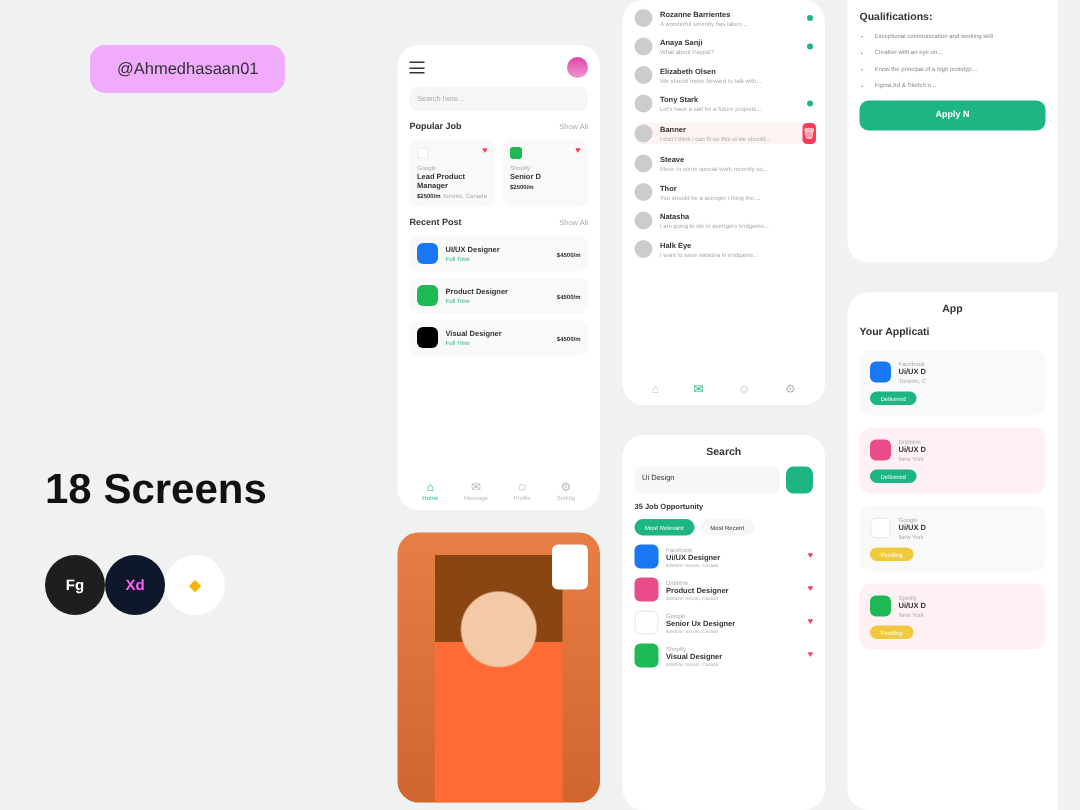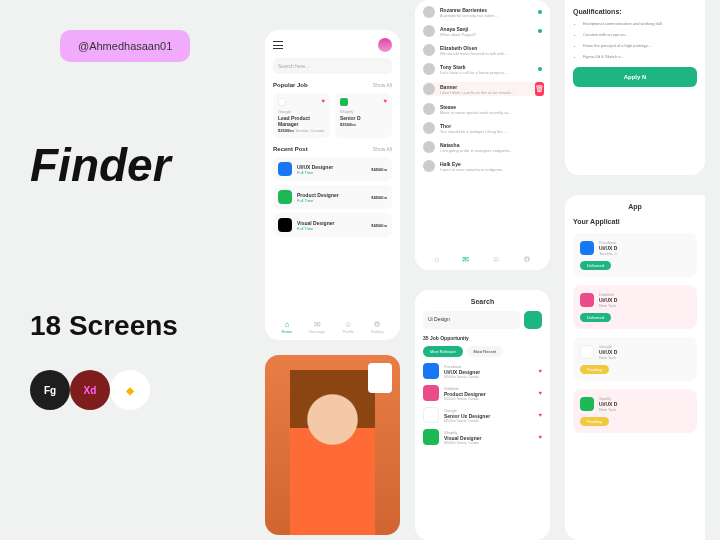--- a/index.html
+++ b/index.html
@@ -5,21 +5,21 @@
 *{margin:0;padding:0;box-sizing:border-box;font-family:-apple-system,BlinkMacSystemFont,sans-serif}
 body{background:#f0f2f1;width:720px;height:540px;overflow:hidden;position:relative}
 .handle{position:absolute;top:30px;left:60px;background:#f0abfc;border-radius:10px;padding:10px 18px;font-size:11px;color:#333}
 .hero{position:absolute;top:100px;left:30px}
 .hero h1{font-family:Georgia,serif;font-weight:900;font-style:italic;font-size:46px;line-height:0.95;color:#111}
 .sub{font-size:11px;letter-spacing:3px;color:#555;margin-top:14px;font-weight:500}
 .count{position:absolute;top:310px;left:30px;font-size:28px;font-weight:900;color:#111}
 .tools{position:absolute;top:370px;left:30px;display:flex;gap:0}
 .tool{width:40px;height:40px;border-radius:50%;background:#fff;display:flex;align-items:center;justify-content:center;font-size:10px;font-weight:700}
 .tool.fg{background:#1e1e1e;color:#fff}
-.tool.xd{background:#7f1d1d;color:#ff61f6}
+.tool.xd{background:#0f172a;color:#ff61f6}
 .tool.sk{color:#f7b500}
 .phone{position:absolute;background:#fff;border-radius:14px;font-size:6px;color:#333}
 
 
 .p1{top:30px;left:265px;width:135px;height:310px;padding:8px}
 .p1 .top{display:flex;justify-content:space-between;align-items:center;margin-bottom:6px}
 .burger{width:10px;height:8px;display:flex;flex-direction:column;justify-content:space-between}
 .burger span{height:1px;background:#333}
 .avatar{width:14px;height:14px;border-radius:50%;background:linear-gradient(#d4a,#e9c)}
 .search{background:#f5f6f5;border-radius:5px;padding:5px;font-size:5px;color:#aaa;margin-bottom:8px}
@@ -101,21 +101,21 @@
 .lg-nf{background:#000}
 .lg-gg{background:#fff;border:1px solid #eee}
 .lg-dr{background:#ea4c89}
 </style>
 </head>
 <body>
 
 <div class="handle">@Ahmedhasaan01</div>
 
 <div class="hero">
-  <h1><br><span>Finder</span></h1>
+  <h1><br></h1>
 </div>
 
 <div class="count">18 Screens</div>
 
 <div class="tools">
   <div class="tool fg">Fg</div>
   <div class="tool xd">Xd</div>
   <div class="tool sk">◆</div>
 </div>
 

